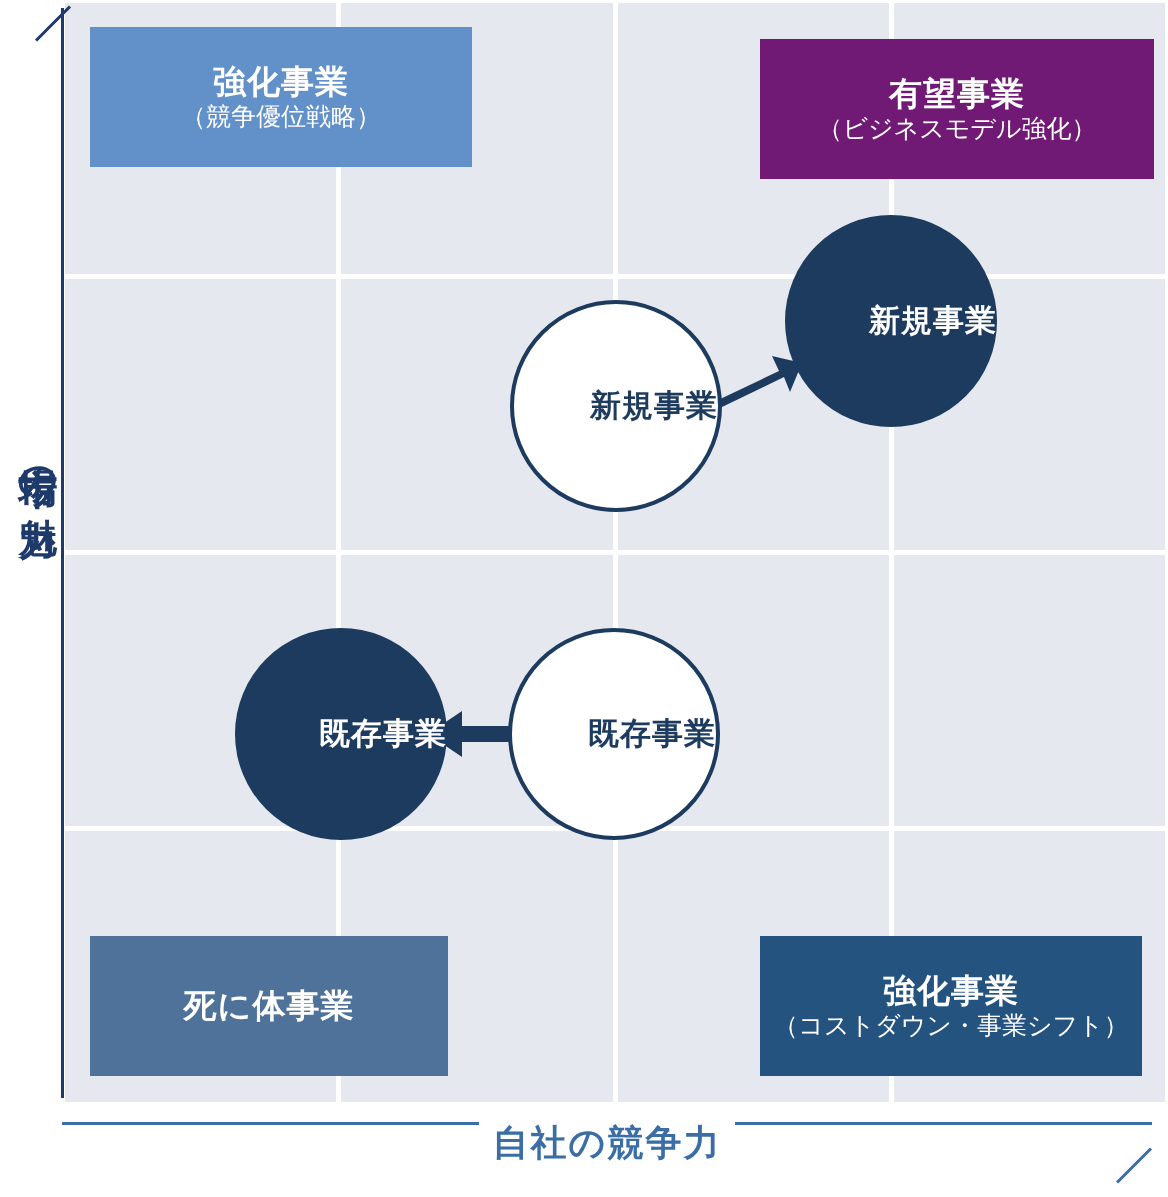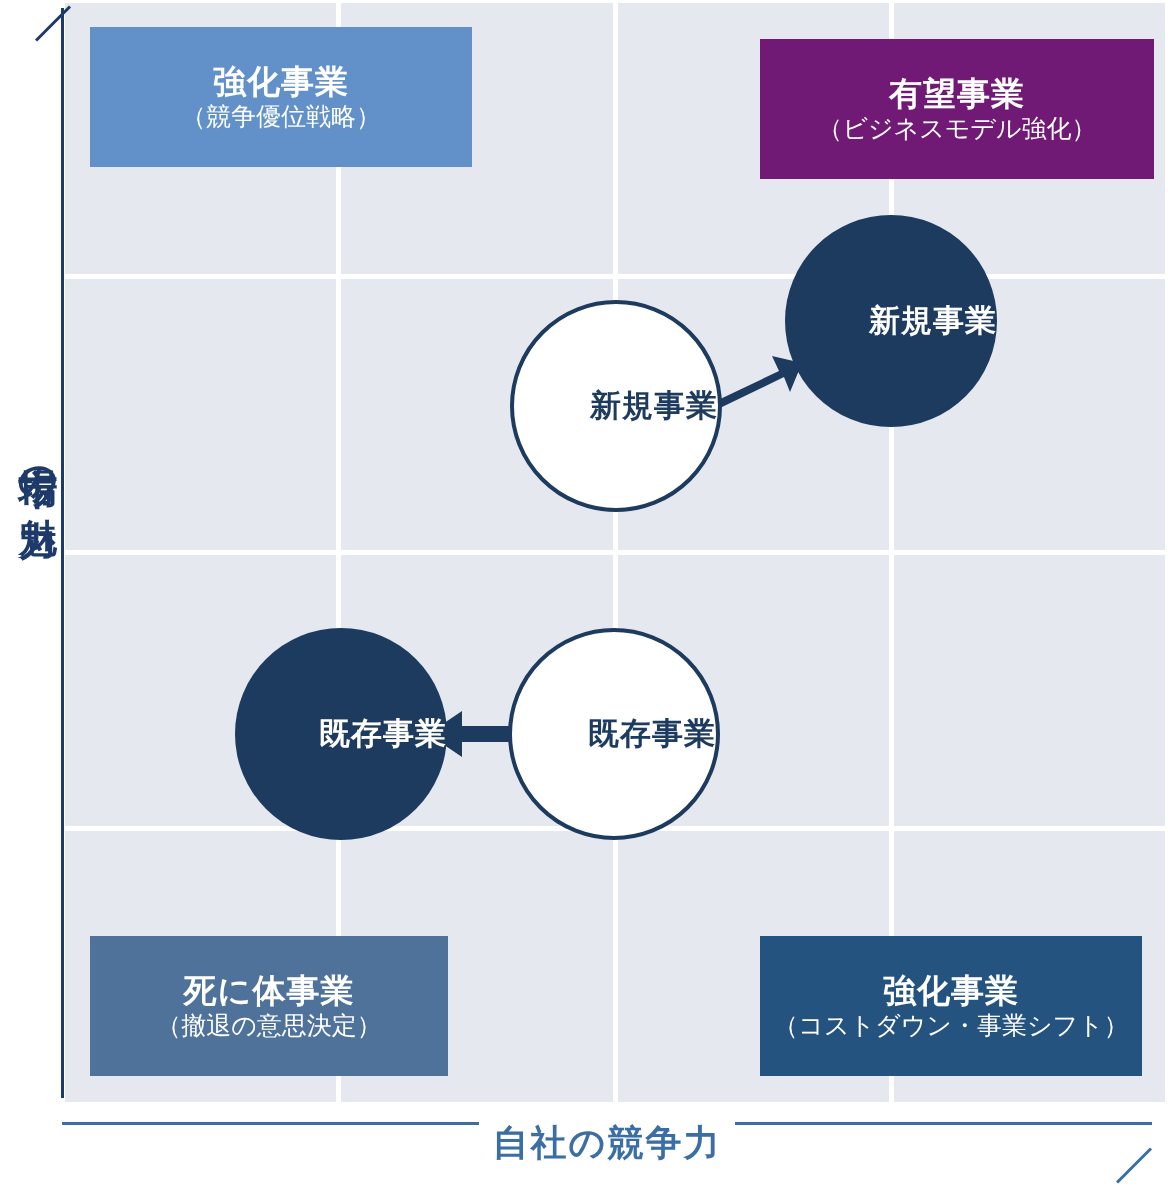--- a/index.html
+++ b/index.html
@@ -202,21 +202,20 @@
     <div class="q-sub">（競争優位戦略）</div>
   </div>
 
   <div class="qbox" id="qbox-tr">
     <div class="q-title">有望事業</div>
     <div class="q-sub">（ビジネスモデル強化）</div>
   </div>
 
   <div class="qbox" id="qbox-bl">
     <div class="q-title">死に体事業</div>
-    <div class="q-sub">（撤退の意思決定）</div>
   </div>
 
   <div class="qbox" id="qbox-br">
     <div class="q-title">強化事業</div>
     <div class="q-sub">（コストダウン・事業シフト）</div>
   </div>
 
   <svg class="arrow-svg" viewBox="0 0 1168 1197">
 
     <g>

